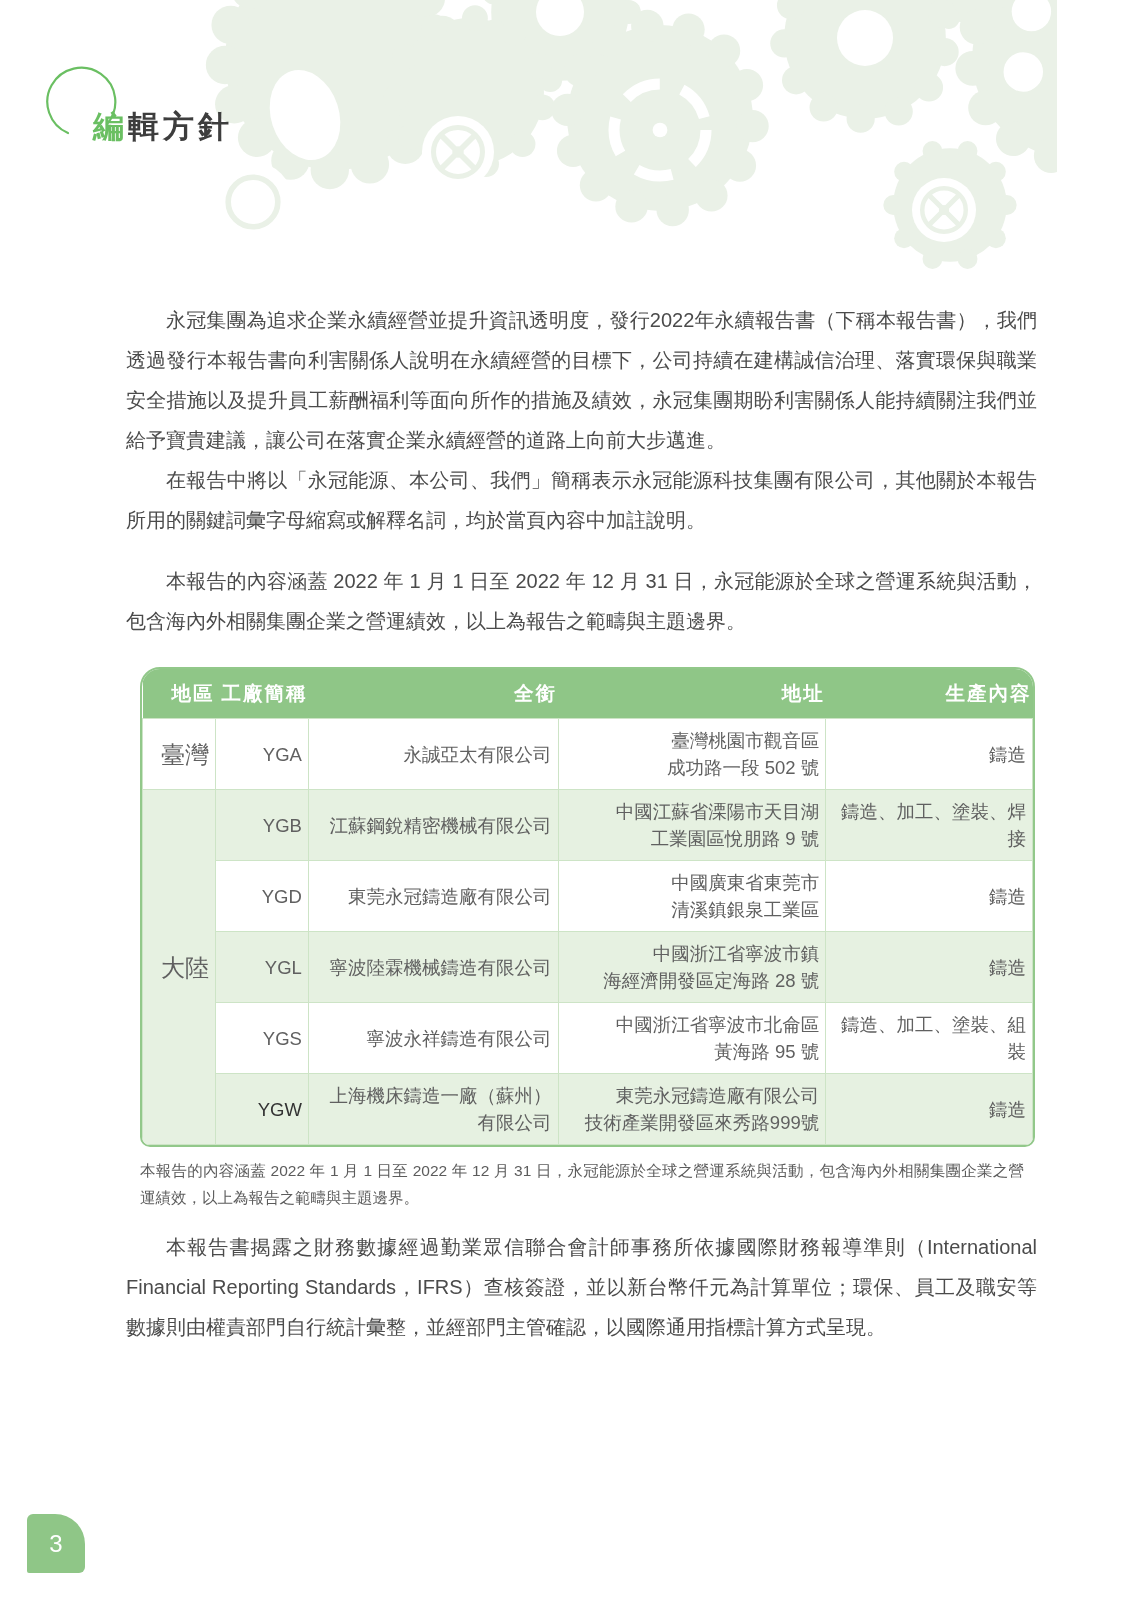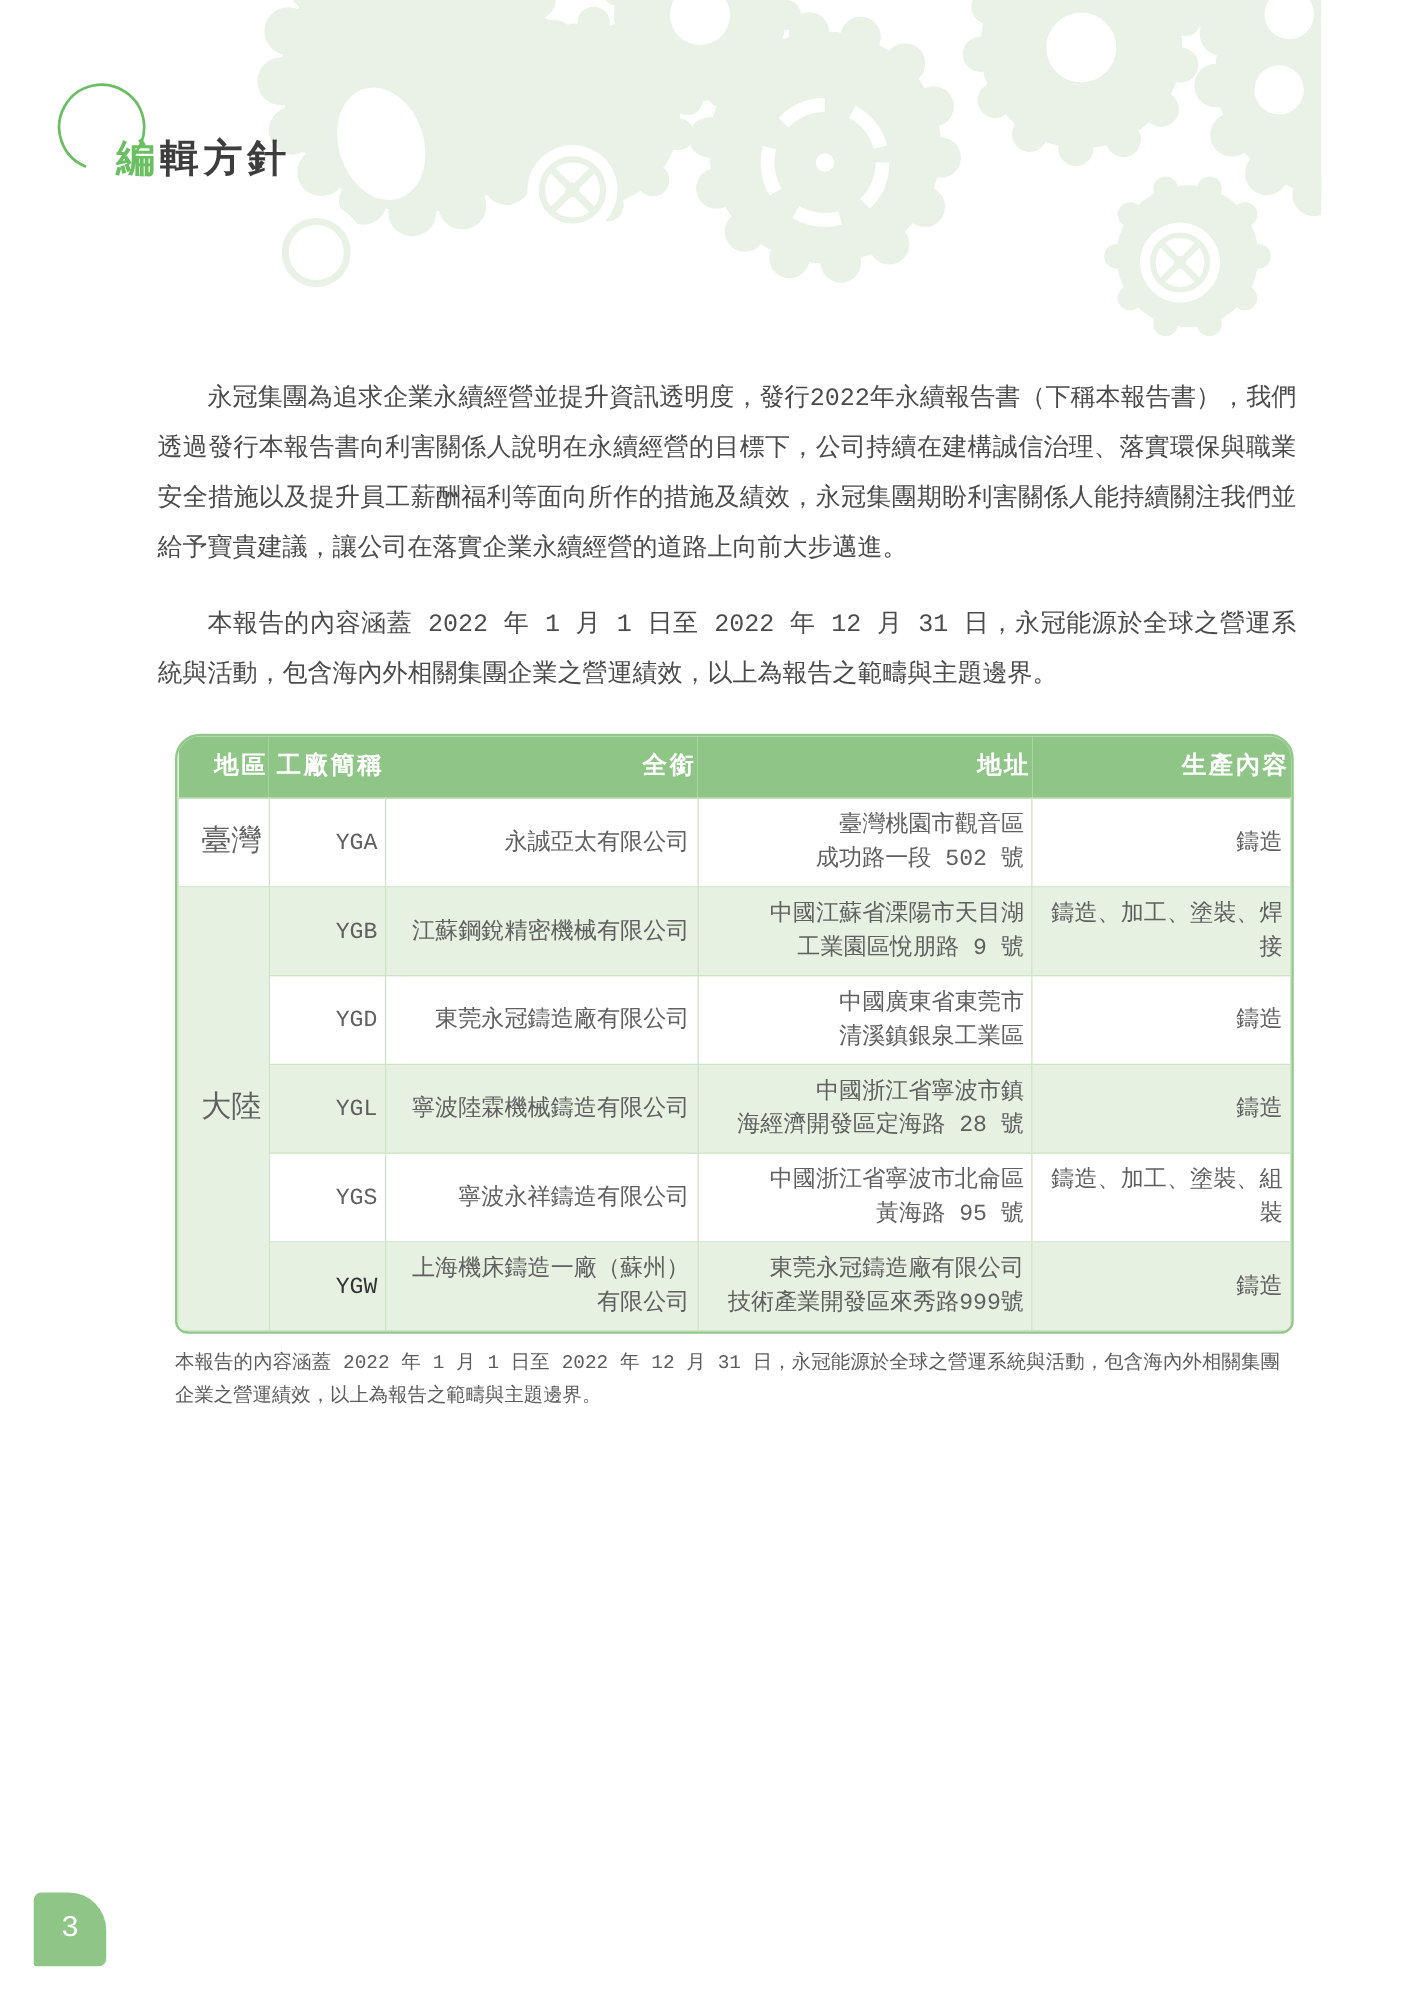--- a/index.html
+++ b/index.html
@@ -1,17 +1,17 @@
 <!DOCTYPE html>
 <html><head>
 <meta charset="utf-8">
 <style>
   html,body{margin:0;padding:0;background:#ffffff;}
   .page{position:relative;width:1057px;height:1600px;background:#ffffff;overflow:hidden;
-        font-family:Liberation Mono, monospace;}
+        font-family:Liberation Sans, sans-serif;}
   
   .gear-band{position:absolute;left:0;top:0;width:1131px;height:360px;pointer-events:none;}
   
   .title-circle{position:absolute;left:44px;top:62px;width:78px;height:78px;}
   .doc-title{position:absolute;left:93px;top:106px;font-size:31px;font-weight:bold;
              letter-spacing:4px;color:#3d3d3d;white-space:nowrap;}
   .doc-title .hl{color:#6abf62;}
   
   .content{position:absolute;left:126px;top:300px;width:911px;color:#4b4b4b;
            font-size:20px;line-height:40px;text-align:justify;}
@@ -222,20 +222,21 @@
 
   <svg class="title-circle" viewBox="0 0 78 78" width="78" height="78">
     <path d="M 24 71 A 34 34 0 1 1 63 62" fill="none" stroke="#6abf62" stroke-width="2.2" stroke-linecap="round"></path>
   </svg>
 
   <div class="doc-title"><span class="hl">編</span><span>輯方針</span></div>
 
   <div class="content">
 
     <p class="body">永冠集團為追求企業永續經營並提升資訊透明度，發行2022年永續報告書（下稱本報告書），我們透過發行本報告書向利害關係人說明在永續經營的目標下，公司持續在建構誠信治理、落實環保與職業安全措施以及提升員工薪酬福利等面向所作的措施及績效，永冠集團期盼利害關係人能持續關注我們並給予寶貴建議，讓公司在落實企業永續經營的道路上向前大步邁進。</p>
+    <p class="body">在報告中將以「永冠能源、本公司、我們」簡稱表示永冠能源科技集團有限公司，其他關於本報告所用的關鍵詞彙字母縮寫或解釋名詞，均於當頁內容中加註說明。</p>
     <p class="body gap-top">本報告的內容涵蓋 2022 年 1 月 1 日至 2022 年 12 月 31 日，永冠能源於全球之營運系統與活動，包含海內外相關集團企業之營運績效，以上為報告之範疇與主題邊界。</p>
 
     <div class="table-wrap">
       <table class="factory">
         <colgroup>
           <col style="width:73px">
             <col style="width:93px">
             <col style="width:250px">
           <col style="width:268px">
             <col style="width:207px">
@@ -287,19 +288,20 @@
             <td><span>上海機床鑄造一廠（蘇州）</span><span class="l2">有限公司</span></td>
             <td><span>東莞永冠鑄造廠有限公司</span><span class="l2">技術產業開發區來秀路999號</span></td>
             <td>鑄造</td>
           </tr>
         </tbody>
       </table>
     </div>
 
     <p class="table-note">本報告的內容涵蓋 2022 年 1 月 1 日至 2022 年 12 月 31 日，永冠能源於全球之營運系統與活動，包含海內外相關集團企業之營運績效，以上為報告之範疇與主題邊界。</p>
 
+    <p class="body sec2">本報告書揭露之財務數據經過勤業眾信聯合會計師事務所依據國際財務報導準則（International Financial Reporting Standards，IFRS）查核簽證，並以新台幣仟元為計算單位；環保、員工及職安等數據則由權責部門自行統計彙整，並經部門主管確認，以國際通用指標計算方式呈現。</p>
   </div>
 
   <div class="page-tab">
     <span>3</span>
   </div>
 
 </div>
 
 </body></html>

